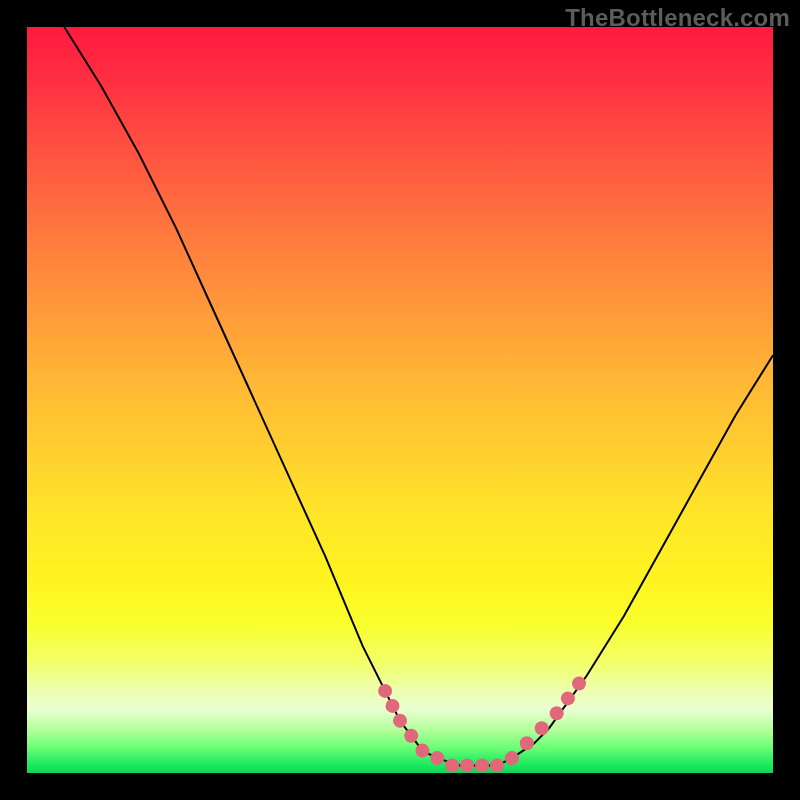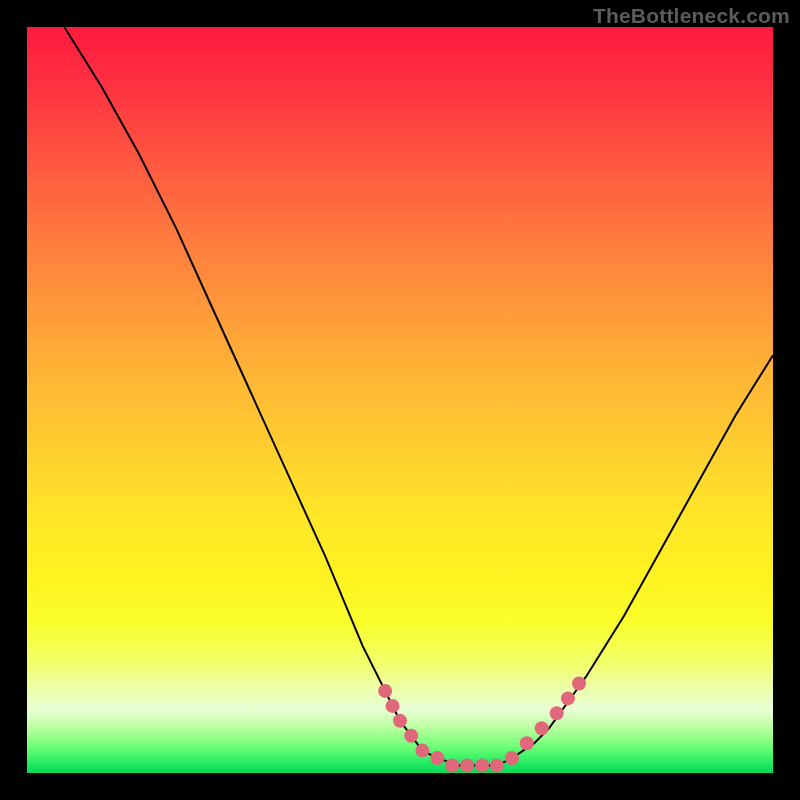--- a/index.html
+++ b/index.html
@@ -8,21 +8,21 @@
     position: relative;
     width: 800px;
     height: 800px;
     background: #000;
   }
   .attribution {
     position: absolute;
     top: 4px;
     right: 10px;
     font-family: Arial, Helvetica, sans-serif;
-    font-size: 21px;
+    font-size: 24px;
     font-weight: bold;
     color: #5c5c5c;
     letter-spacing: 0.2px;
   }
   .plot-area {
     position: absolute;
     left: 27px;
     top: 27px;
     width: 746px;
     height: 746px;

